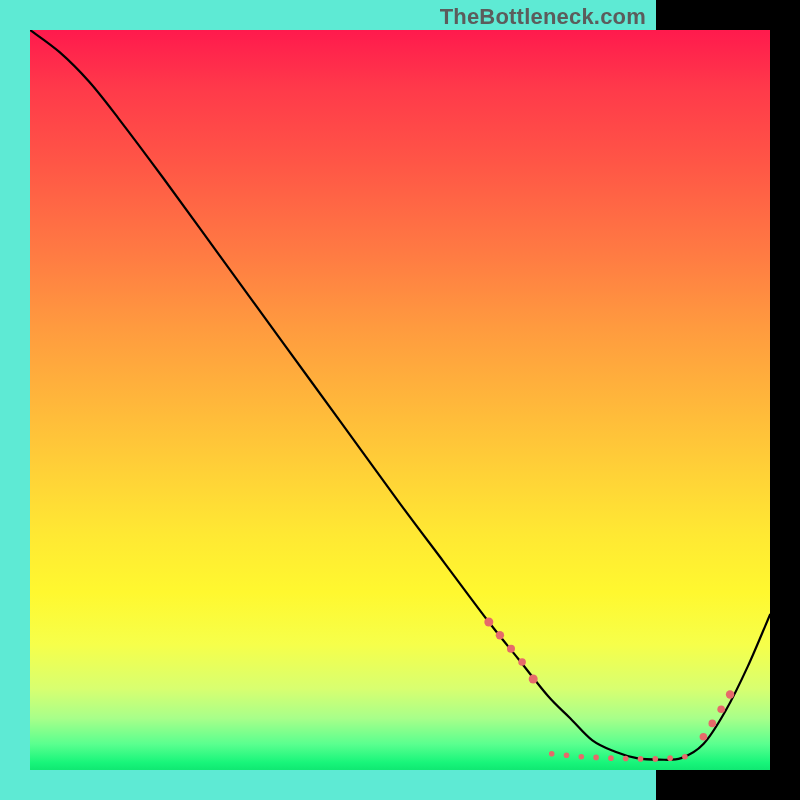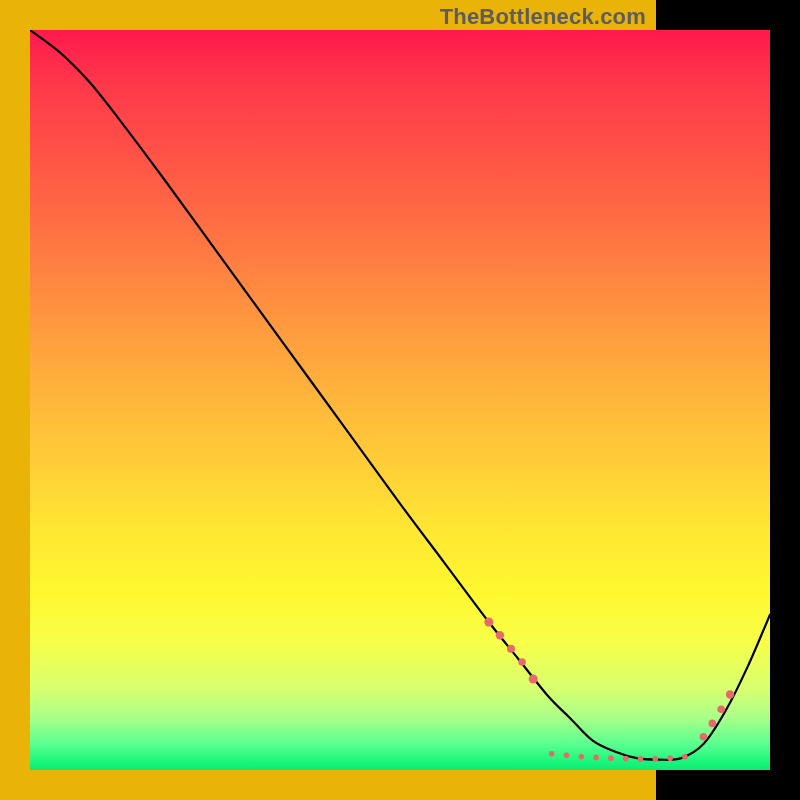--- a/index.html
+++ b/index.html
@@ -1,21 +1,21 @@
 <!DOCTYPE html>
 <html><head>
 <meta charset="utf-8">
 <style>
   * { margin: 0; padding: 0; box-sizing: border-box; }
   html, body { width: 800px; height: 800px; overflow: hidden; background: #000; }
   .container {
     position: relative;
     width: 656px;
     height: 800px;
-    background: #eab308;
+    background: #5eead4;
   }
   .watermark {
     position: absolute;
     top: 4px;
     right: 10px;
     font-family: Arial, Helvetica, sans-serif;
     font-size: 22px;
     font-weight: 600;
     color: #5c5c5c;
     letter-spacing: 0.2px;

